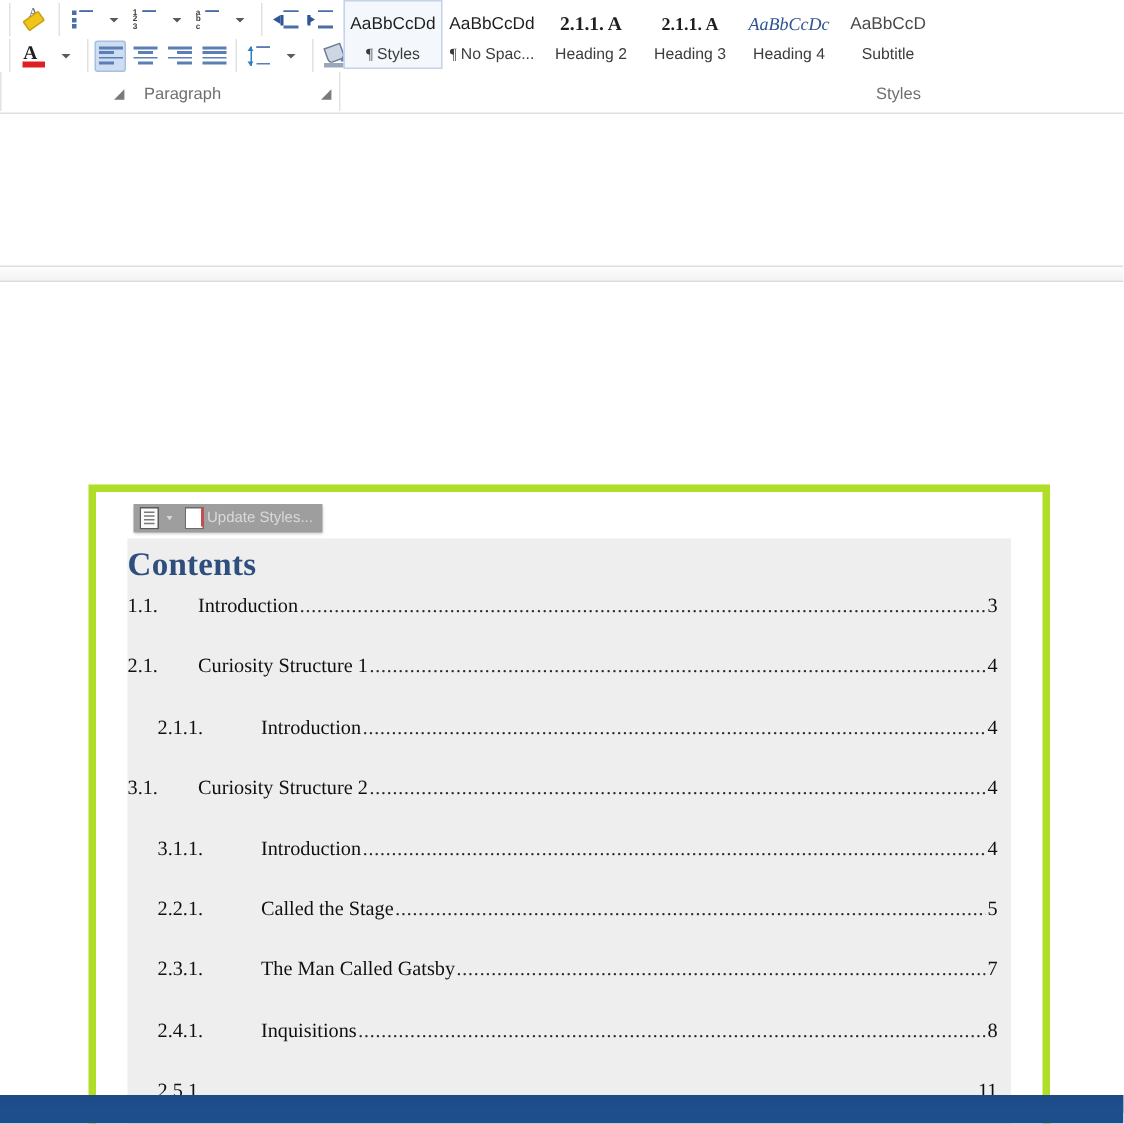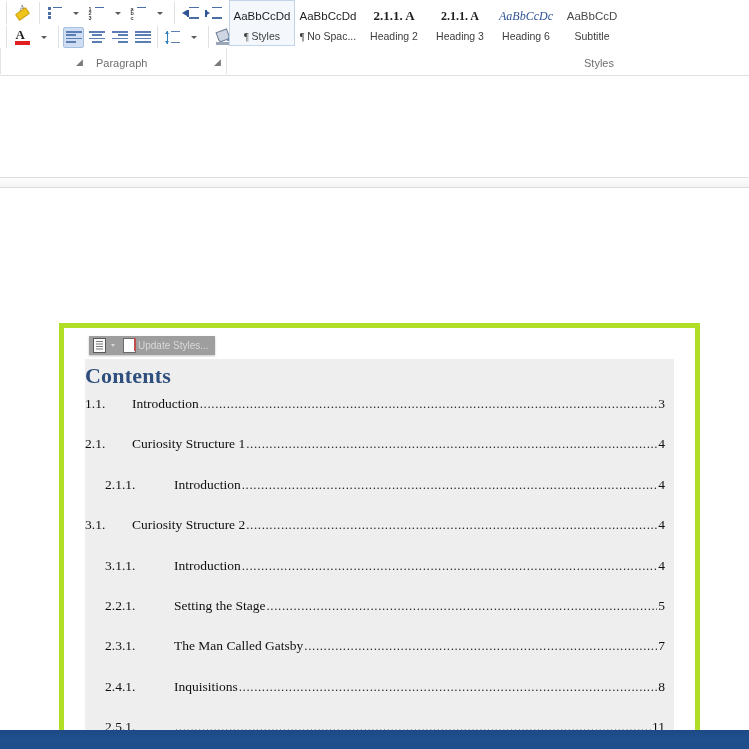--- a/index.html
+++ b/index.html
@@ -359,21 +359,21 @@
       <div class="style-item">
         <div class="style-prev p-h2">2.1.1.  A</div>
         <div class="style-name"><span>Heading 2</span></div>
       </div>
       <div class="style-item">
         <div class="style-prev p-h3">2.1.1.  A</div>
         <div class="style-name"><span>Heading 3</span></div>
       </div>
       <div class="style-item">
         <div class="style-prev p-h4">AaBbCcDc</div>
-        <div class="style-name"><span>Heading 6</span></div>
+        <div class="style-name"><span>Heading 4</span></div>
       </div>
       <div class="style-item">
         <div class="style-prev p-sub">AaBbCcD</div>
         <div class="style-name"><span>Subtitle</span></div>
       </div>
     </div>
   <div class="grp-label" style="left:584px;top:57px;text-align:center;">Styles</div>
   <div id="ribbon-bottom-rule"></div>
 </div>
 
@@ -420,21 +420,21 @@
           <span class="toc-page">4</span>
         </div>
         <div class="toc-row lvl2">
           <span class="toc-num">3.1.1.</span>
           <span class="toc-text">Introduction</span>
           <span class="toc-dots">........................................................................................................................................................................................................</span>
           <span class="toc-page">4</span>
         </div>
         <div class="toc-row lvl2">
           <span class="toc-num">2.2.1.</span>
-          <span class="toc-text">Setting the Stage</span>
+          <span class="toc-text">Called the Stage</span>
           <span class="toc-dots">........................................................................................................................................................................................................</span>
           <span class="toc-page">5</span>
         </div>
         <div class="toc-row lvl2">
           <span class="toc-num">2.3.1.</span>
           <span class="toc-text">The Man Called Gatsby</span>
           <span class="toc-dots">........................................................................................................................................................................................................</span>
           <span class="toc-page">7</span>
         </div>
         <div class="toc-row lvl2">

